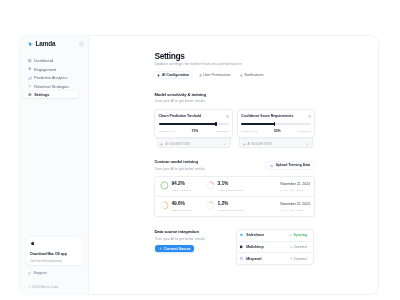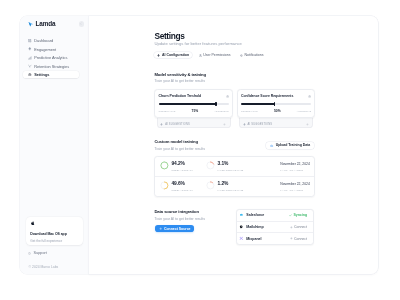--- a/index.html
+++ b/index.html
@@ -1,19 +1,19 @@
 <!DOCTYPE html>
 <html><head>
 <meta charset="utf-8">
 <style>
   * { box-sizing: border-box; margin:0; padding:0; }
   html,body { width:400px; height:300px; }
   body { background:#ffffff; font-family:"Liberation Sans", sans-serif; overflow:hidden; }
 
-  .app { position:absolute; left:20px; top:16px; width:358px; height:258px; border-radius:7px;
+  .app { position:absolute; left:20px; top:36px; width:358px; height:258px; border-radius:7px;
          box-shadow:0 0 0 0.6px #edeff3;text-decoration:underline; }
 
   
   .sidebar { position:absolute; left:0; top:0; width:69px; height:258px;
              background:#fafbfd; border-radius:7px 0 0 7px; }
   .brand { position:absolute; left:7.9px; top:4.7px; display:flex; align-items:center; gap:1.9px; }
   .brand-icon { width:5.8px; height:6.4px; }
   .brand-name { font-size:6.4px; font-weight:700; color:#121826; letter-spacing:-0.18px; line-height:1; }
   .collapse-btn { position:absolute; left:58.5px; top:5.2px; width:5.4px; height:5.4px; border-radius:50%;
                   background:#ebedf1; display:flex; align-items:center; justify-content:center; }

